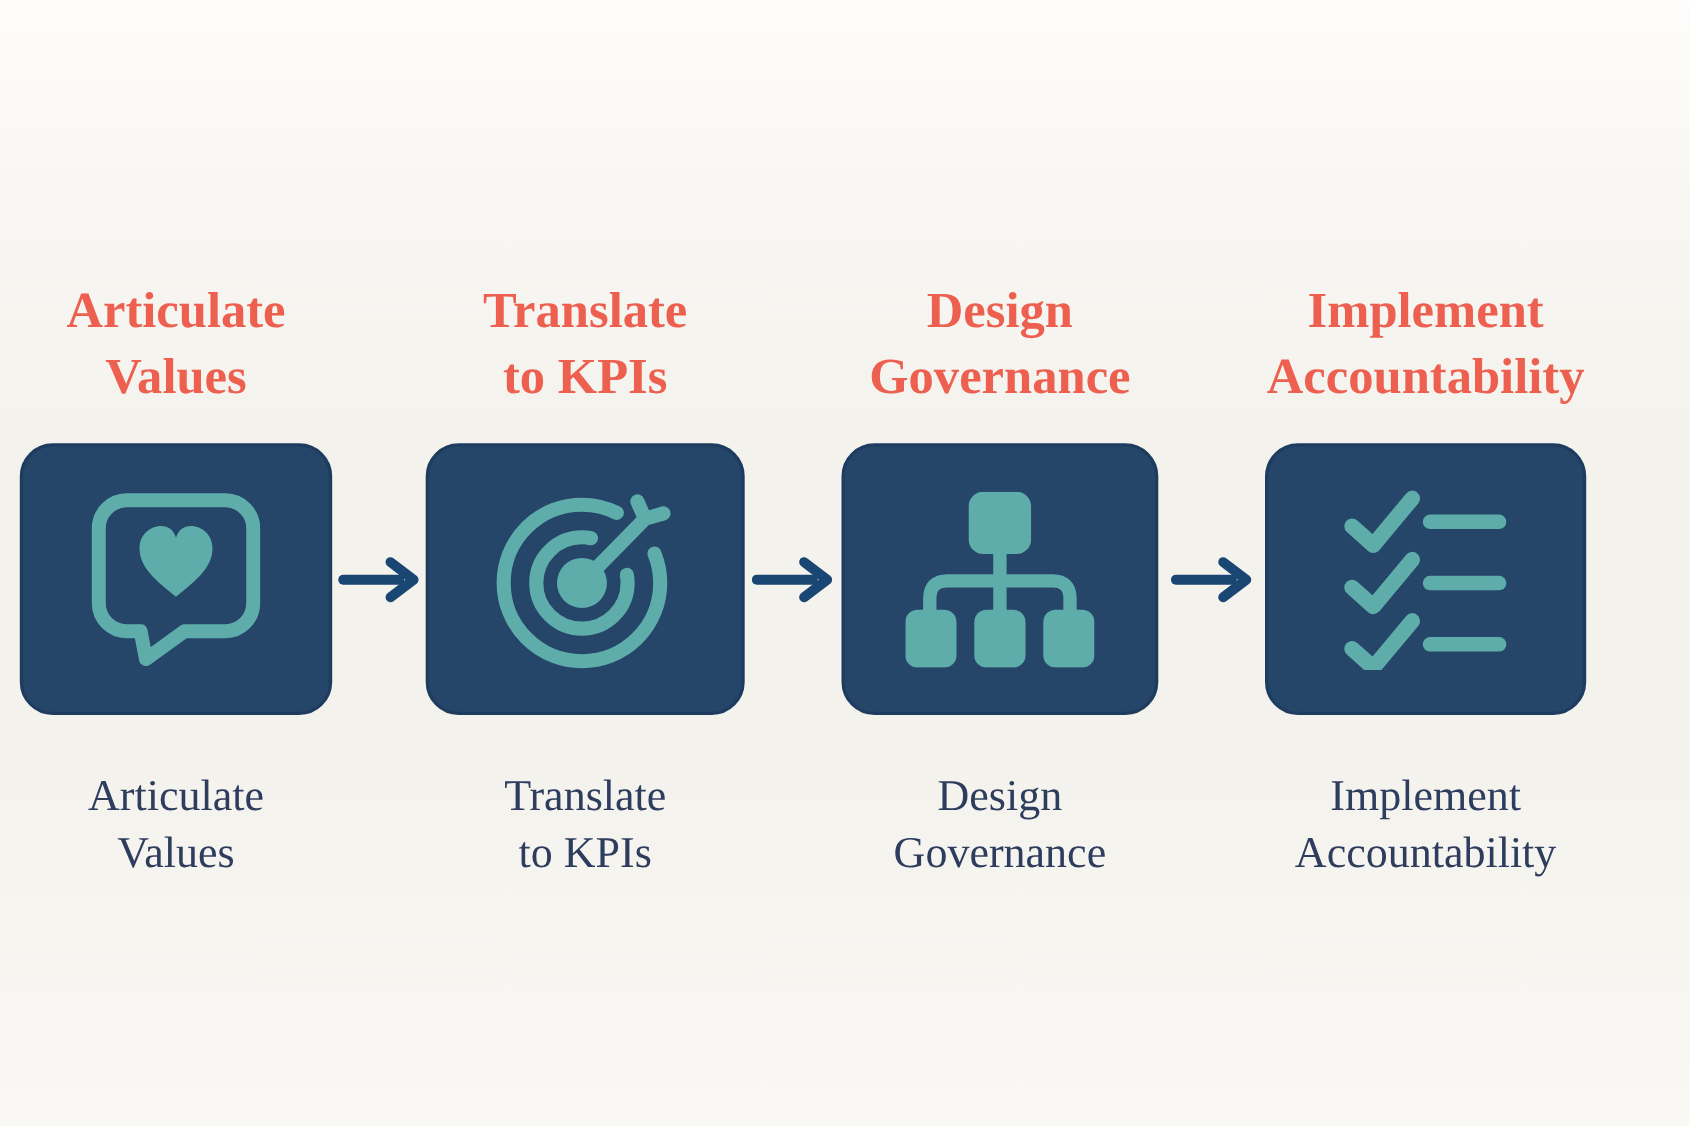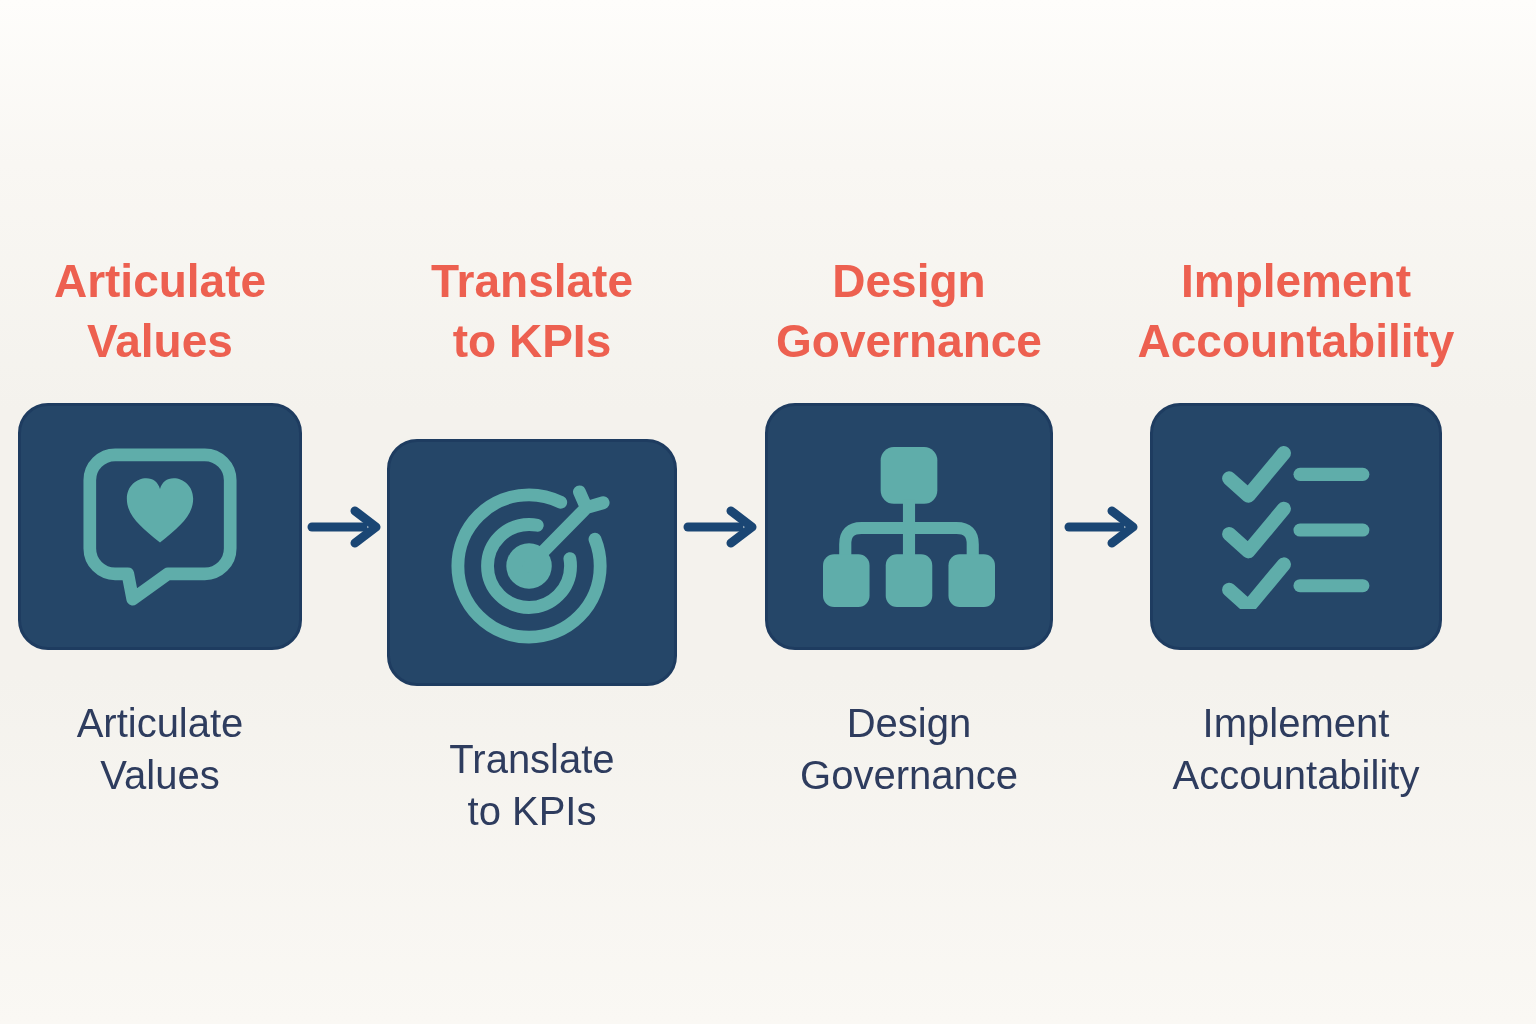--- a/index.html
+++ b/index.html
@@ -2,21 +2,21 @@
 <html style="--accent-red: #ED6050; --box-navy: #254668; --box-border: #1E3C60; --icon-teal: #5FADAA; --caption-navy: #2E3C5E; --arrow-navy: #1A4674; --background: #F5F3EE;"><head>
 <meta charset="utf-8">
 <style>
   html,body { margin:0; padding:0; }
   .canvas {
     position: relative;
     width: 1536px;
     height: 1024px;
     overflow: hidden;
     background: linear-gradient(180deg, #FEFDFB 0%, #F9F7F3 16%, #F4F2ED 40%, #F4F2ED 66%, #FAF8F4 100%);
-    font-family: Liberation Sans, sans-serif;
+    font-family: Liberation Serif, serif;
   }
   .flow {
     position: absolute;
     left: 18px;
     top: 250px;
     display: grid;
     grid-template-columns: 284px 85px 290px 88px 288px 97px 292px;
     grid-template-rows: 153px 247px auto;
   }
   .title {
@@ -53,21 +53,21 @@
     grid-row: 3;
     justify-self: center;
     padding-top: 47px;
     font-size: 40px;
     font-weight: 400;
     line-height: 1.3;
     color: var(--caption-navy, #2E3C5E);
     text-align: center;
     white-space: pre-line;
   }
-  .c1 { grid-column: 1; } .c2 { grid-column: 3; margin-top: 36px; } .c3 { grid-column: 5; } .c4 { grid-column: 7; }
+  .c1 { grid-column: 1; } .c2 { grid-column: 3; } .c3 { grid-column: 5; } .c4 { grid-column: 7; }
   .a1 { grid-column: 2; } .a2 { grid-column: 4; } .a3 { grid-column: 6; }
   .icon-teal { stroke: var(--icon-teal, #5FADAA); }
   .icon-teal-fill { fill: var(--icon-teal, #5FADAA); }
   svg { display: block; }
 </style>
 </head>
 <body>
 
 <div class="canvas">
   <div class="flow">

